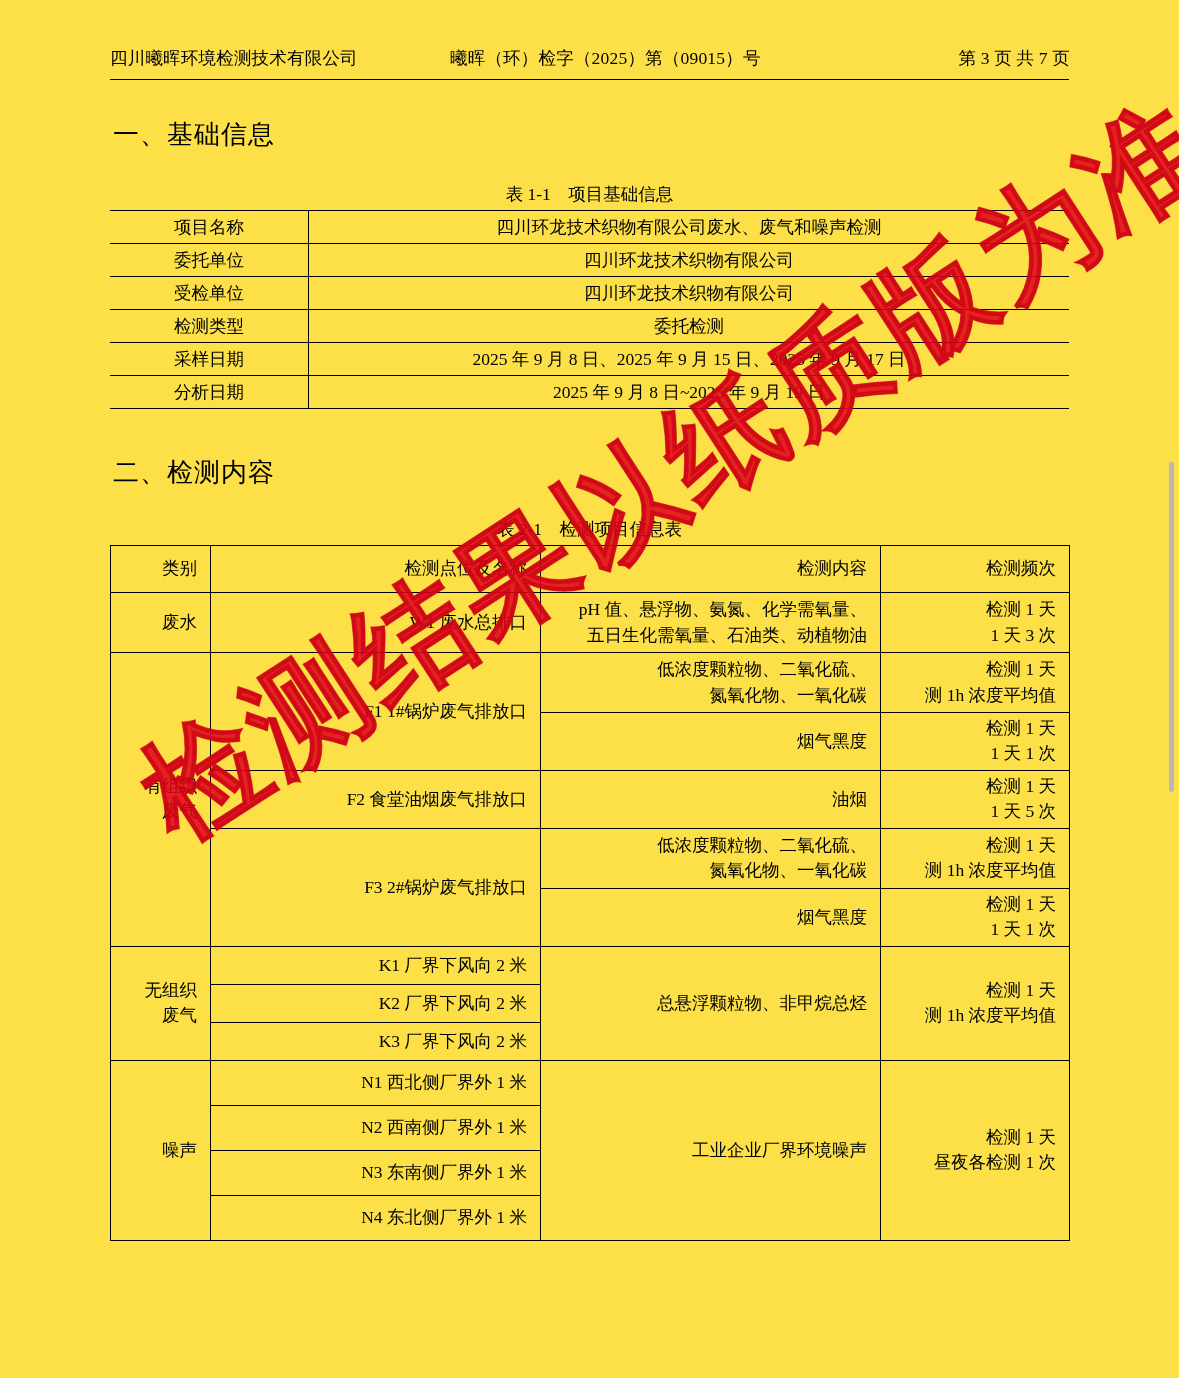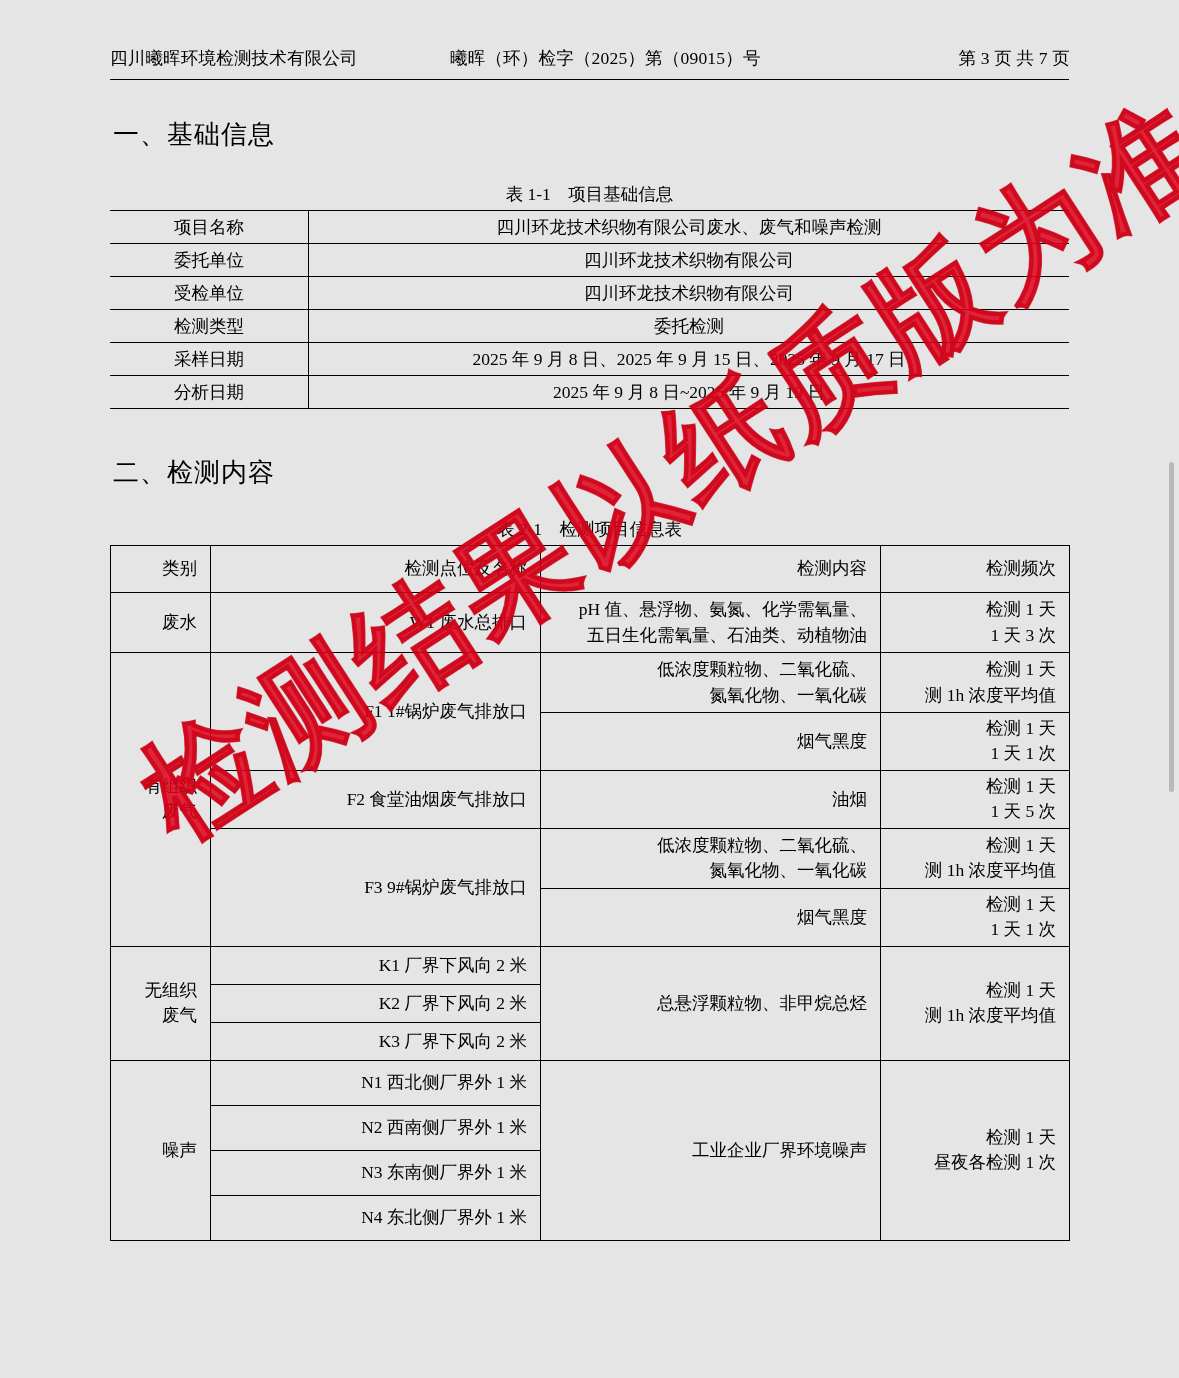--- a/index.html
+++ b/index.html
@@ -13,21 +13,21 @@
     position: relative;
     font-family: "Liberation Serif", "DejaVu Serif", serif;
     color: #000000;
     overflow: hidden;
   }
   .page {
     position: absolute;
     left: 0; top: 0;
     width: 1179px;
     height: 1378px;
-    background: #e5e5e5;
+    background: #fde047;
   }
 
   
   .header {
     position: absolute;
     left: 110px;
     top: 46px;
     width: 960px;
     display: flex;
     align-items: baseline;
@@ -246,21 +246,21 @@
         <td>检测 1 天<br>1 天 1 次</td>
       </tr>
 
       <tr style="height:58px;">
         <td>F2  食堂油烟废气排放口</td>
         <td>油烟</td>
         <td>检测 1 天<br>1 天 5 次</td>
       </tr>
 
       <tr style="height:60px;">
-        <td rowspan="2">F3 9#锅炉废气排放口</td>
+        <td rowspan="2">F3 2#锅炉废气排放口</td>
         <td>低浓度颗粒物、二氧化硫、<br>氮氧化物、一氧化碳</td>
         <td>检测 1 天<br>测 1h 浓度平均值</td>
       </tr>
       <tr style="height:58px;">
         <td>烟气黑度</td>
         <td>检测 1 天<br>1 天 1 次</td>
       </tr>
 
       <tr style="height:38px;">
         <td rowspan="3">无组织<br>废气</td>

